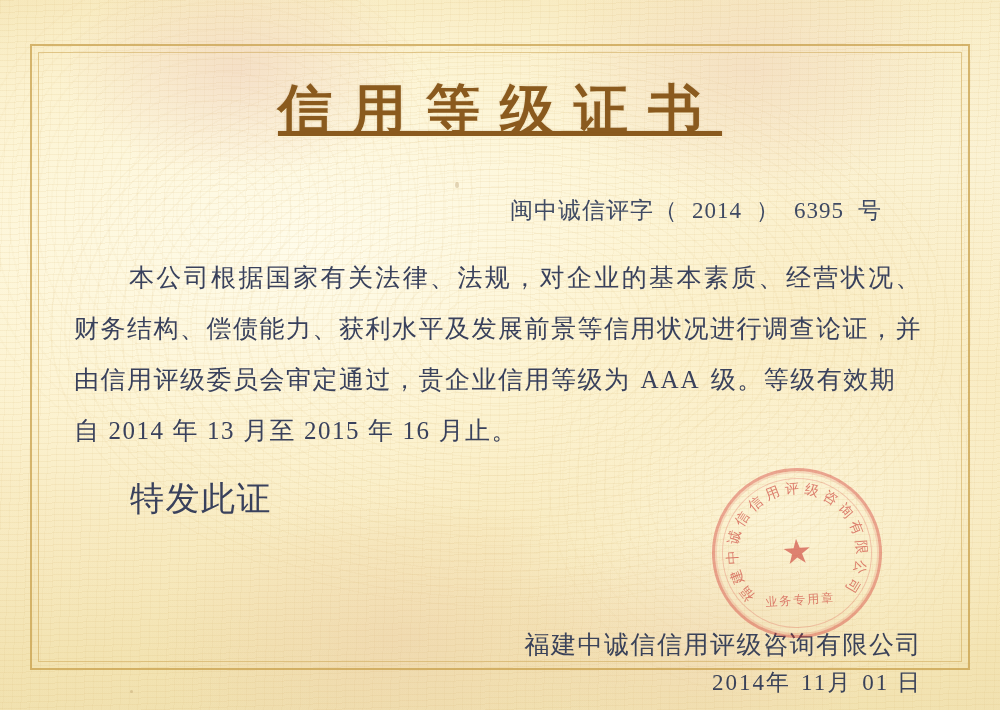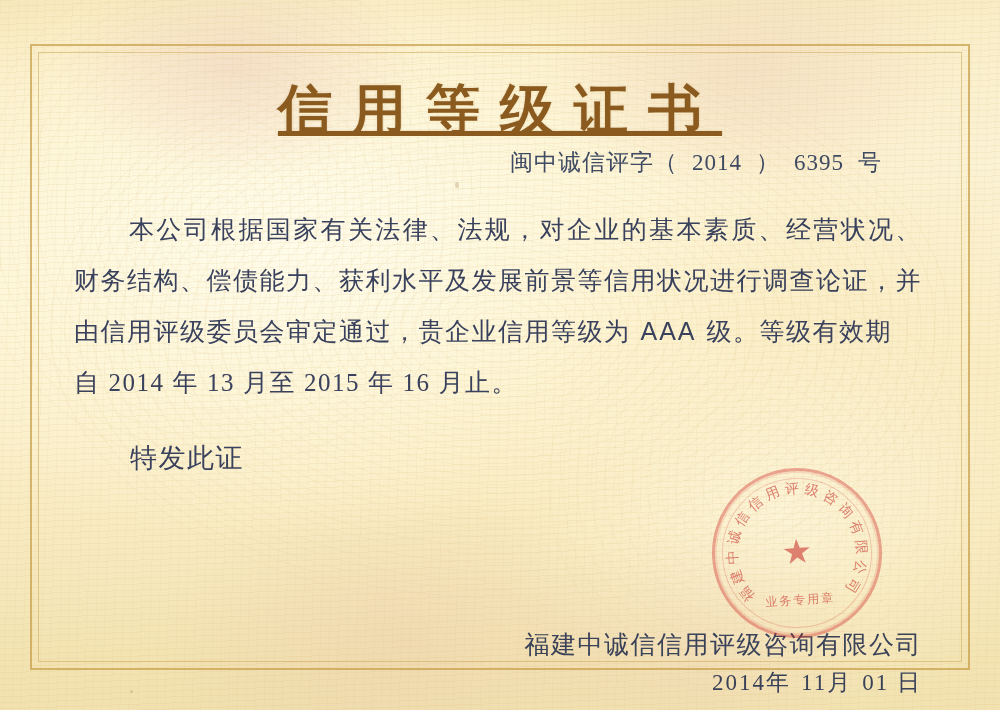--- a/index.html
+++ b/index.html
@@ -137,20 +137,21 @@
     font-size: 54px;
     letter-spacing: 20px;
     font-weight: bold;
     color: #8a5a1e;
     text-shadow: 0 1px 0 rgba(255,245,210,0.9), 0 0 2px rgba(120,70,20,0.25);
     font-family: "DejaVu Serif", "Liberation Serif", serif;
     text-decoration: underline;
   }
 
   .cert-number {
+    margin-top: 48px;
     text-align: right;
     padding-right: 48px;
     font-size: 23px;
     color: #3f4a63;
     letter-spacing: 1px;
   }
   .cert-number .gap { display: inline-block; width: 14px; }
 
   .body-text {
     margin-top: 26px;
@@ -158,31 +159,31 @@
     line-height: 51px;
     color: #39415c;
     text-align: justify;
     letter-spacing: 1.5px;
     padding: 0 8px 0 4px;
   }
   .indent { display: inline-block; width: 54px; }
   .grade-value {
     display: inline-block;
     padding: 0 10px;
-    font-family: Liberation Sans, sans-serif;
+    font-family: Liberation Serif, serif;
     letter-spacing: 2px;
   }
   .year-value, .month-value {
     display: inline-block;
     padding: 0 8px;
   }
 
   .special-line {
-    margin-top: 32px;
-    font-size: 27px;
+    margin-top: 20px;
+    font-size: 34px;
     color: #39415c;
     letter-spacing: 1.5px;
     padding-left: 60px;
   }
 
   .issuer-block {
     position: absolute;
     right: 78px;
     bottom: 86px;
     text-align: right;

